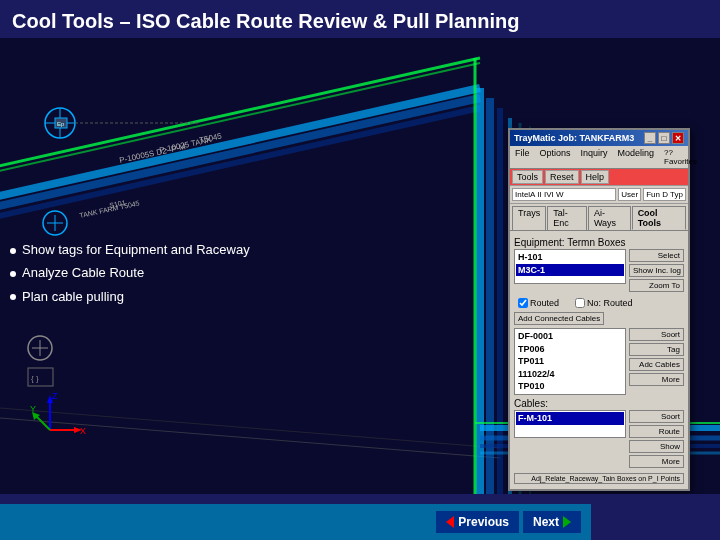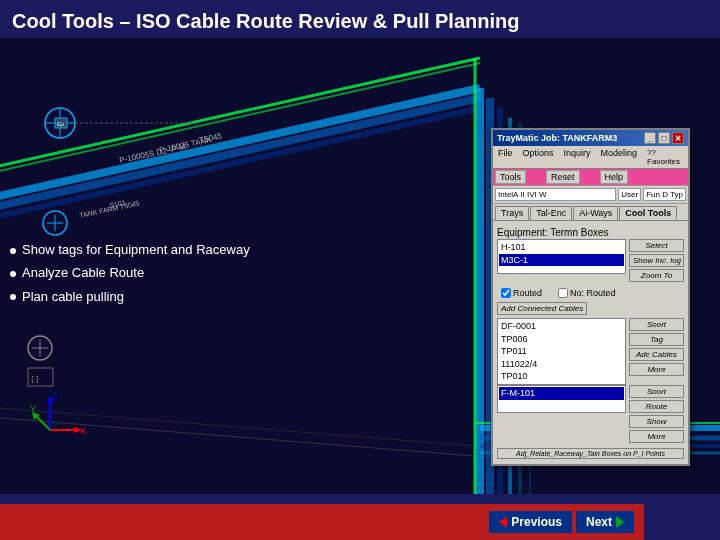--- a/index.html
+++ b/index.html
@@ -68,21 +68,21 @@
       border-radius: 50%;
       margin-right: 6px;
       vertical-align: middle;
     }
 
     
     #traymatic-dialog {
       position: absolute;
       top: 90px;
       right: 30px;
-      width: 199px;
+      width: 182px;
       background: #d4d0c8;
       border: 2px solid #808080;
       box-shadow: 2px 2px 8px rgba(0,0,0,0.6);
       font-size: 10px;
       font-family: 'Tahoma', Arial, sans-serif;
     }
 
     #dialog-titlebar {
       background: linear-gradient(to right, #003087, #4070c0);
       color: white;
@@ -120,25 +120,25 @@
       gap: 4px;
       font-size: 9px;
     }
 
     #dialog-menu span {
       padding: 1px 3px;
       cursor: pointer;
     }
 
     #dialog-toolbar {
-      background: #ec4899;
+      background: #ef4444;
       border-bottom: 1px solid #999;
       padding: 1px 2px;
       display: flex;
-      gap: 20px;
+      gap: 2px;
       font-size: 9px;
     }
 
     #dialog-toolbar span {
       padding: 1px 4px;
       border: 1px solid #999;
       background: #d4d0c8;
       cursor: pointer;
     }
 
@@ -180,20 +180,21 @@
       background: white;
       border: 1px solid #808080;
       font-size: 9px;
       padding: 1px;
       min-height: 35px;
     }
 
     .list-box div {
       padding: 0 2px;
       line-height: 1.4;
+      font-weight: bold;
     }
     .list-box div.selected {
       background: #0000aa;
       color: white;
     }
 
     .checkbox-row {
       display: flex;
       align-items: center;
       gap: 2px;
@@ -210,40 +211,39 @@
     .side-btn {
       font-size: 8px;
       background: #d4d0c8;
       border: 1px solid #808080;
       padding: 1px 3px;
       cursor: pointer;
       white-space: nowrap;
       display: block;
       margin-bottom: 2px;
       width: 100%;
-      text-align: center;
-      font-style: italic;
+      text-align: right;
     }
 
     .two-col {
       display: flex;
       gap: 3px;
     }
 
     .two-col .left-col { flex: 1; }
     .two-col .right-col { width: 55px; }
 
     
     #footer {
       position: absolute;
       bottom: 0;
       left: 0;
-      width: 644px;
+      width: 591px;
       height: 36px;
-      background: #b91c1c;
+      background: #0369a1;
       display: flex;
       align-items: center;
       justify-content: flex-end;
       padding-right: 10px;
       gap: 4px;
     }
 
     .nav-btn {
       display: flex;
       align-items: center;
@@ -448,20 +448,21 @@
           </div>
         </div>
         <div class="right-col">
           <button class="side-btn">Soort</button>
           <button class="side-btn">Tag</button>
           <button class="side-btn">Adc Cables</button>
           <button class="side-btn">More</button>
         </div>
       </div>
 
+      <div class="section-label">Cables:</div>
       <div class="two-col">
         <div class="left-col">
           <div class="list-box" style="min-height:28px;">
             <div class="selected">F-M-101</div>
           </div>
         </div>
         <div class="right-col">
           <button class="side-btn">Soort</button>
           <button class="side-btn">Route</button>
           <button class="side-btn">Show</button>

